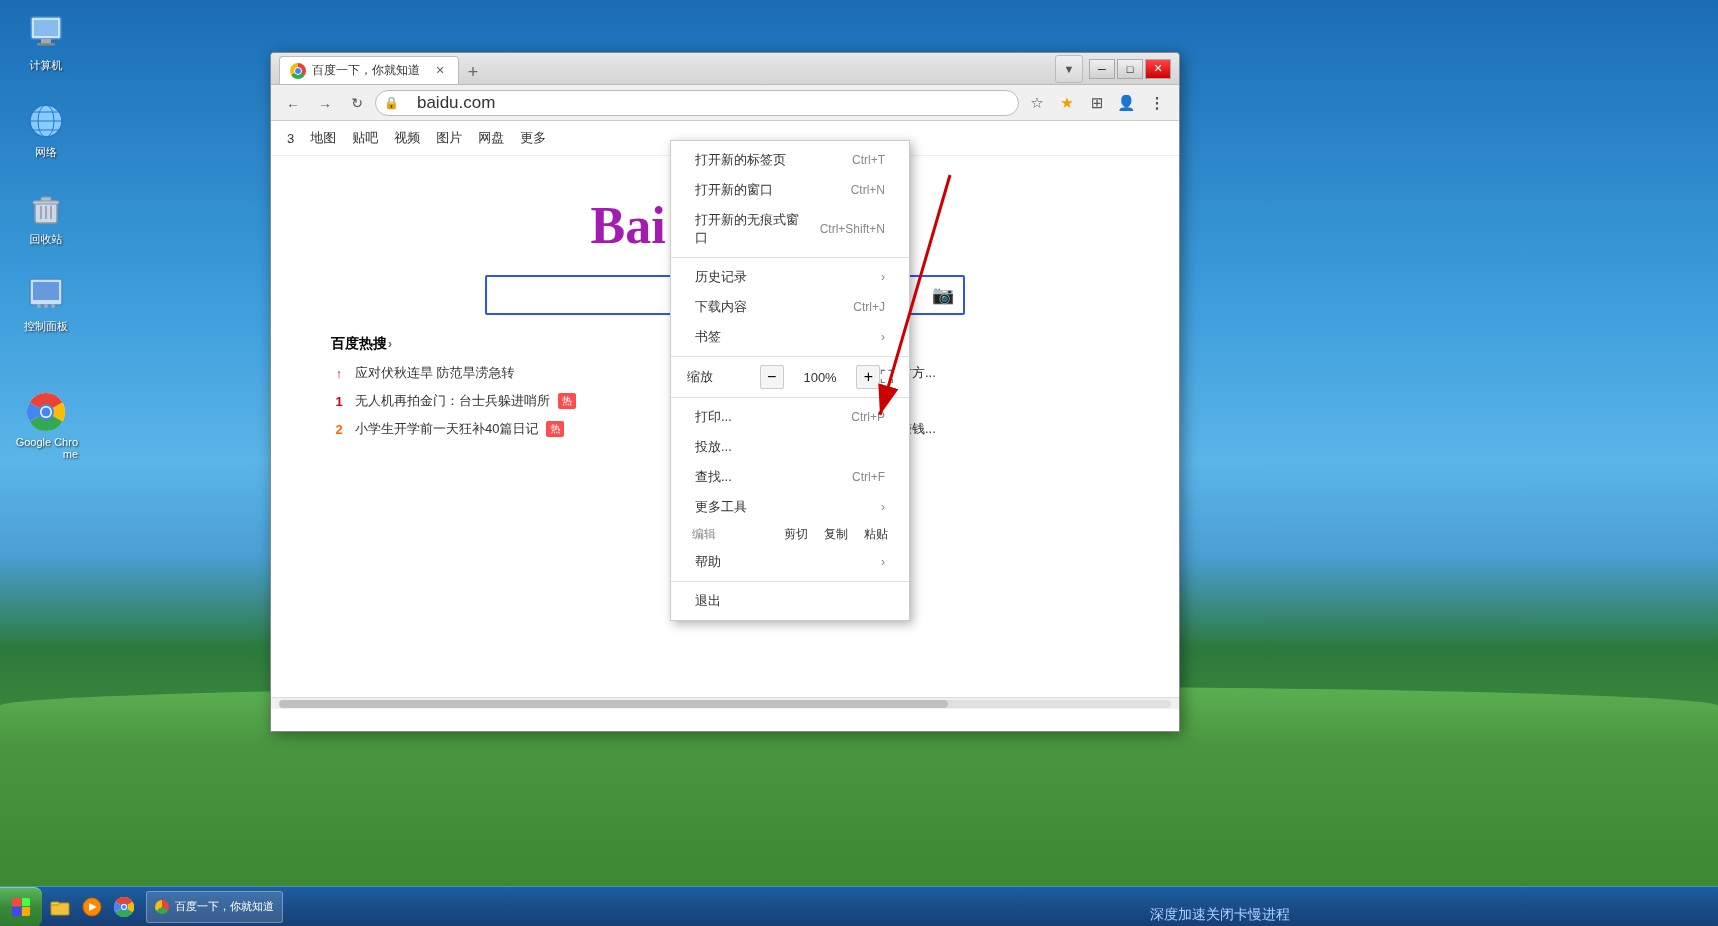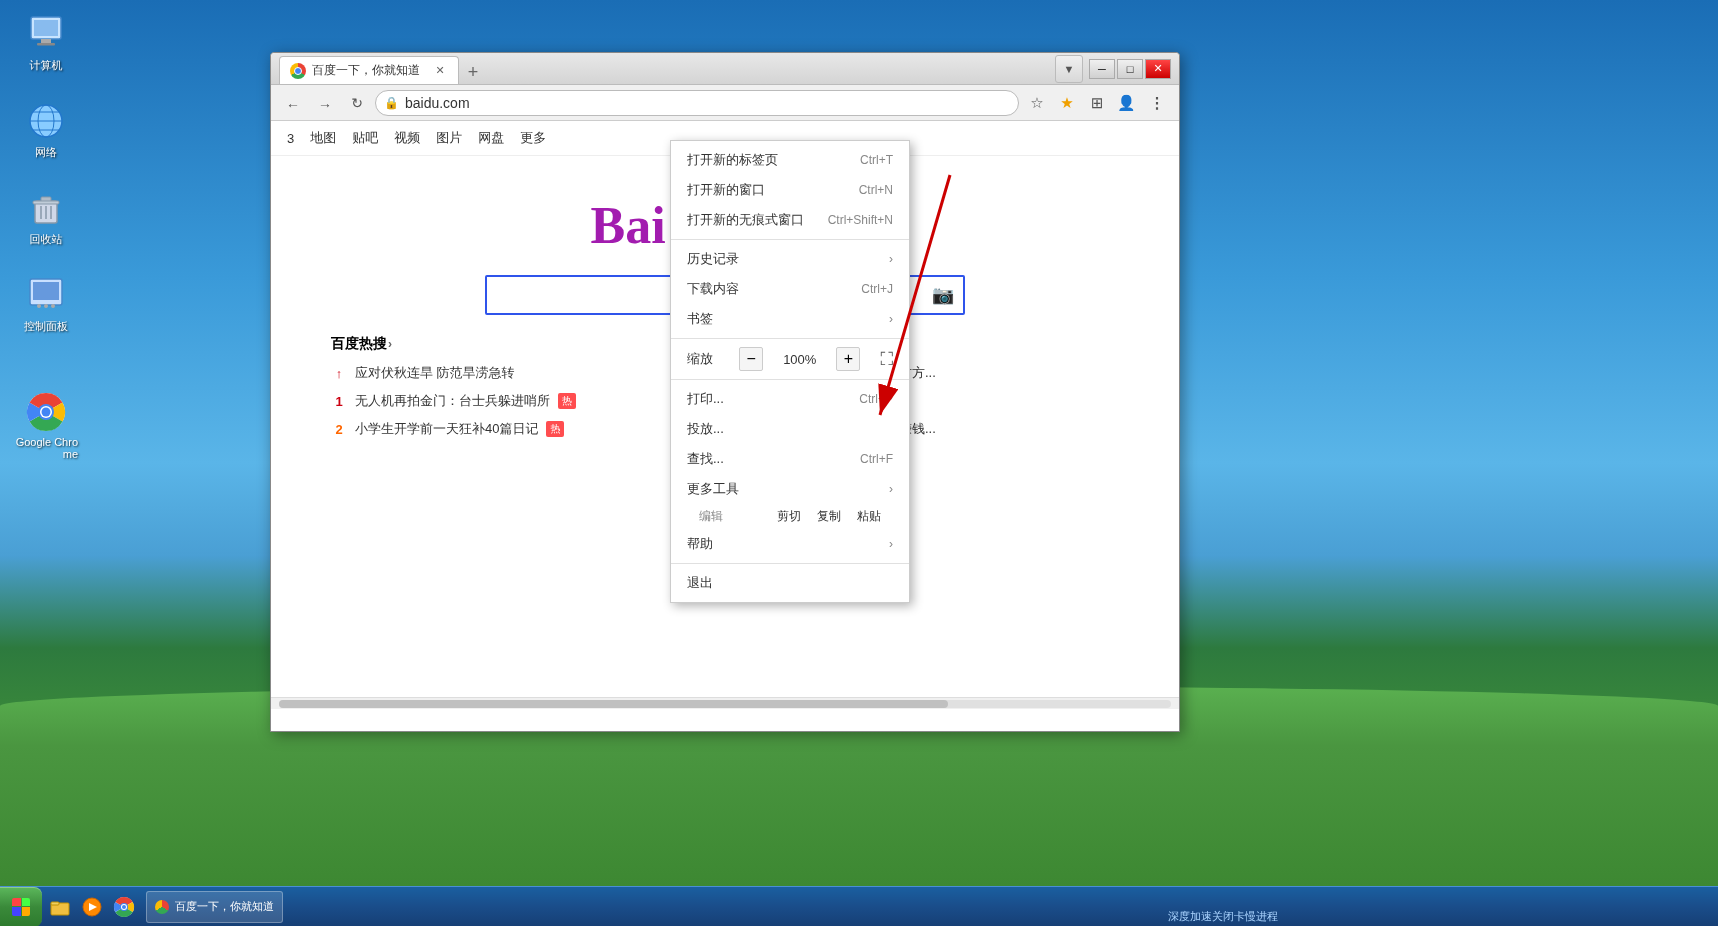--- a/index.html
+++ b/index.html
@@ -255,23 +255,24 @@
       padding: 0 8px;
       gap: 6px;
     }
 
     .lock-icon { color: #888; font-size: 12px; }
 
     .address-input {
       flex: 1;
       border: none;
       outline: none;
-      font-size: 14px;
+      font-size: 17px;
       color: #333;
       background: transparent;
+      margin-left: 12px;
     }
 
     .toolbar-right {
       display: flex;
       align-items: center;
       gap: 2px;
     }
 
     .toolbar-icon-btn {
       width: 28px;
@@ -422,21 +423,21 @@
       border: 1px solid #ccc;
       box-shadow: 3px 3px 10px rgba(0,0,0,0.3);
       z-index: 200;
       font-size: 13px;
       padding: 4px 0;
     }
 
     .menu-item {
       display: flex;
       align-items: center;
-      padding: 6px 16px;
+      padding: 6px 24px;
       cursor: pointer;
       color: #333;
       position: relative;
     }
 
     .menu-item-label {
       flex: 1;
     }
 
     .menu-shortcut {
@@ -453,21 +454,21 @@
     .menu-divider {
       height: 1px;
       background: #e0e0e0;
       margin: 4px 0;
     }
 
     .menu-section-zoom {
       display: flex;
       align-items: center;
       padding: 4px 16px;
-      gap: 20px;
+      gap: 0;
       color: #333;
     }
 
     .zoom-btn {
       width: 24px;
       height: 24px;
       border: 1px solid #ccc;
       background: #f5f5f5;
       cursor: pointer;
       display: flex;
@@ -485,21 +486,21 @@
 
     .zoom-fullscreen {
       font-size: 18px;
       cursor: pointer;
       color: #555;
     }
 
     .menu-edit-row {
       display: flex;
       align-items: center;
-      padding: 4px 28px;
+      padding: 4px 21px;
       gap: 16px;
     }
 
     .edit-label { color: #888; font-size: 12px; flex: 1; }
 
     .edit-btn {
       color: #333;
       font-size: 12px;
       cursor: pointer;
     }
@@ -909,15 +910,15 @@
         <div style="width:14px; height:14px; border-radius:50%; background:conic-gradient(#ea4335 0deg 120deg,#34a853 120deg 240deg,#fbbc05 240deg 360deg); flex-shrink:0;"></div>
         <span style="font-size:11px;">百度一下，你就知道</span>
       </div>
     </div>
 
   </div>
 
   <div style="position:absolute; bottom:0; right:0; width:280px; z-index:200;">
   </div>
 
-  <div style="position:absolute; bottom:2px; right:440px; color:#aad4ff; font-size:11px; z-index:200;">深度加速关闭卡慢进程</div>
+  <div style="position:absolute; bottom:2px; right:428px; color:#aad4ff; font-size:14px; z-index:200;">深度加速关闭卡慢进程</div>
 
 </div>
 
 </body></html>

